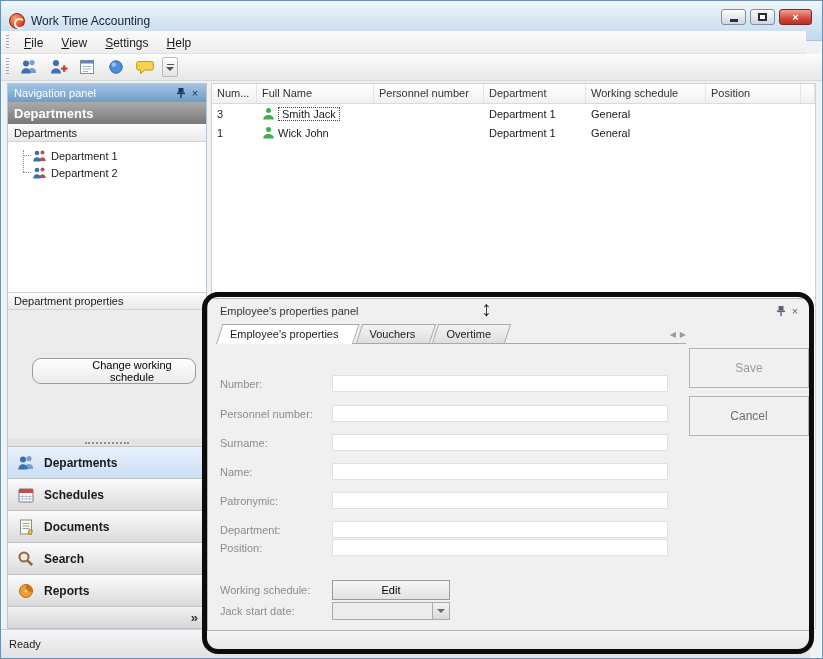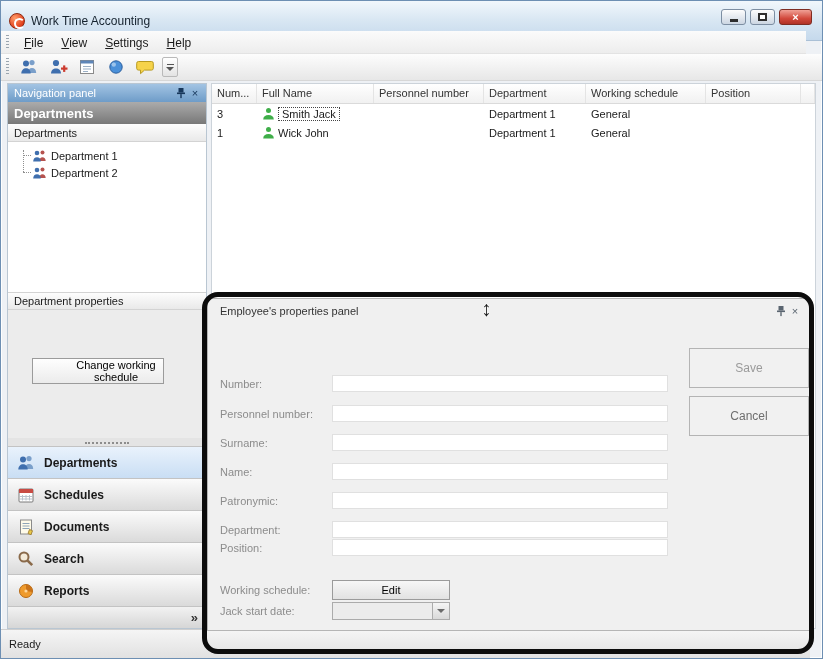--- a/index.html
+++ b/index.html
@@ -60,22 +60,22 @@
     color:#fff; font-weight:bold; font-size:13px; display:flex; align-items:center; padding-left:6px; }
   .np-group-header { height:18px; flex:0 0 18px; background:linear-gradient(#fdfdfd,#e9e9e9);
     border-bottom:1px solid #d3d3d3; display:flex; align-items:center; padding-left:6px; color:#222; }
   .np-tree { flex:0 0 150px; background:#fff; position:relative; padding-top:5px; }
   .np-tree::before { content:""; position:absolute; left:15px; top:8px; height:22px; border-left:1px dotted #8f8f8f; }
   .tree-item { position:relative; height:17px; display:flex; align-items:center; gap:4px; padding-left:24px; cursor:default; }
   .tree-item::before { content:""; position:absolute; left:15px; top:8px; width:8px; border-top:1px dotted #8f8f8f; }
   .np-prop-header { height:18px; flex:0 0 18px; background:linear-gradient(#fdfdfd,#e9e9e9);
     border-top:1px solid #d3d3d3; border-bottom:1px solid #d3d3d3; display:flex; align-items:center; padding-left:6px; }
   .np-prop-area { flex:0 0 128px; background:#ececec; position:relative; }
-  .change-btn { position:absolute; left:24px; top:48px; width:132px; height:26px;
-    background:linear-gradient(#fefefe,#ebebeb); border:1px solid #9b9b9b; border-radius:0;
+  .change-btn { position:absolute; left:24px; top:48px; width:164px; height:26px;
+    background:linear-gradient(#fefefe,#ebebeb); border:1px solid #9b9b9b; border-radius:9px;
     font-size:11px; font-family:"Liberation Sans",sans-serif; cursor:default;padding-left:36px; }
   .np-splitter { flex:0 0 8px; background:#e4e4e4; display:flex; align-items:center; justify-content:center; cursor:ns-resize; }
   .np-splitter .dots { width:44px; border-top:2px dotted #8d8d8d; margin-top:2px; }
   .np-btn { flex:0 0 32px; border-top:1px solid #c3c3c3; background:linear-gradient(#fbfbfb,#dadada);
     display:flex; align-items:center; gap:8px; padding-left:8px; font-weight:bold; font-size:12px; cursor:default; }
   .np-btn.active { background:linear-gradient(#e9f2fc,#c9def4); }
   .np-bottom { flex:1; border-top:1px solid #c3c3c3; background:linear-gradient(#f2f2f2,#d6d6d6);
     display:flex; align-items:center; justify-content:flex-end; padding-right:8px; }
   .chevrons { font-weight:bold; font-size:13px; color:#333; cursor:default; }
 
@@ -383,20 +383,29 @@
       <span class="spacer"></span>
       <span class="np-icon" style="color:#555;">
         <svg width="10" height="12" viewBox="0 0 10 12">
             <rect x="2.5" y="1" width="5" height="4.5" fill="#5a6570"></rect>
             <rect x="1" y="5.5" width="8" height="1.6" fill="#5a6570"></rect>
             <rect x="4.3" y="7.1" width="1.4" height="4" fill="#5a6570"></rect>
           </svg>
       </span>
       <span class="np-icon" style="color:#5a6570;">×</span>
     </div>
+    <div class="ep-tabs">
+      <span class="tab active"><span class="lbl">Employee's properties</span></span>
+      <span class="tab"><span class="lbl">Vouchers</span></span>
+      <span class="tab"><span class="lbl">Overtime</span></span>
+      <span class="tab-arrows">
+        <span>◀</span>
+        <span>▶</span>
+      </span>
+    </div>
 
     <div class="ep-row" style="top:76px;">
       <span class="ep-label">Number:</span>
       <input class="ep-input" value="" style="">
     </div>
     <div class="ep-row" style="top:106px;">
       <span class="ep-label">Personnel number:</span>
       <input class="ep-input" value="" style="">
     </div>
     <div class="ep-row" style="top:135px;">

